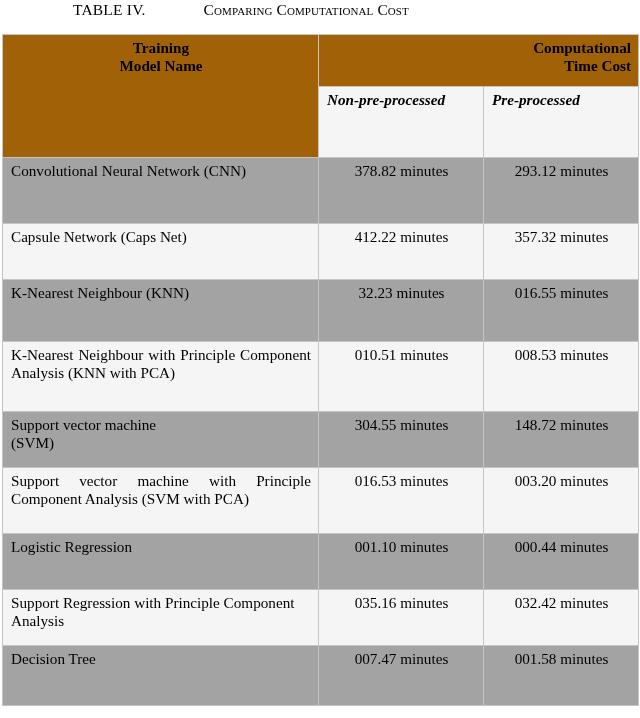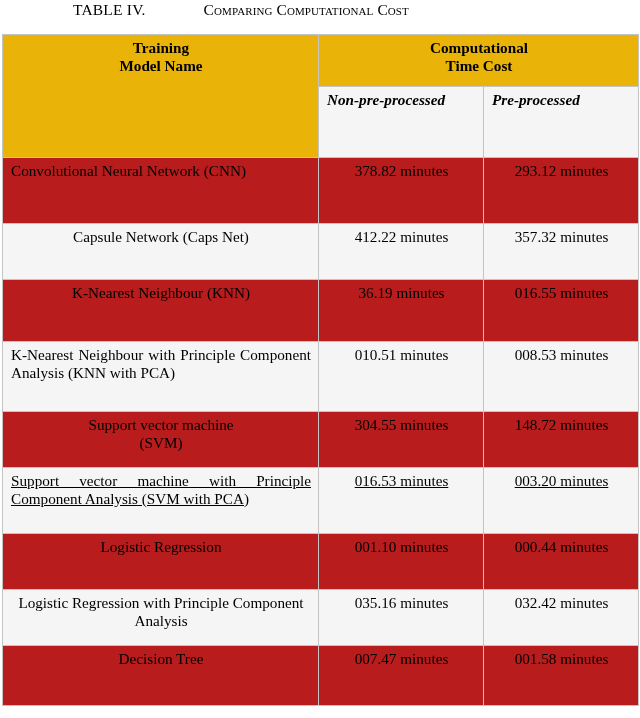--- a/index.html
+++ b/index.html
@@ -75,61 +75,62 @@
   col.c2 { width: 165px; }
   col.c3 { width: 155px; }
 
   
   td.h-main {
     text-align: center;
     font-weight: bold;
     font-size: 15.8px;
     line-height: 1.22;
     vertical-align: middle;
-    background: #eab308;
+    background: #a16207;
     padding: 6px 8px;
   }
   td.h-modelname {
     height: 123px;
   }
   td.h-ct {
     height: 45px;
+    text-align: right;
   }
   td.h-sub {
     font-weight: bold;
     font-style: italic;
     font-size: 15.2px;
     background: #f5f5f5;
     vertical-align: top;
     line-height: 1.2;
     height: 62px;
     padding-top: 6px;
   }
 
   
   tr.shade td { background: #f5f5f5; }
-  tr.plain td { background: #b91c1c; }
+  tr.plain td { background: #a3a3a3; }
 
   td.model {
     text-align: justify;
     text-justify: inter-word;
     hyphens: none;
   }
-  td.model.nojust { text-align: center; }
+  td.model.nojust { text-align: left; }
   td.num {
     text-align: center;
     white-space: nowrap;
   }
 
   .r-h1 { height: 66px; }
   .r-h2 { height: 56px; }
   .r-h3 { height: 62px; }
   .r-h4 { height: 70px; }
   .r-h5 { height: 56px; }
-  .r-h6 { height: 66px; text-decoration: underline; }
+  .r-h6 { height: 66px; }
   .r-h7 { height: 56px; margin-left: 24px; }
   .r-h8 { height: 56px; }
   .r-h9 { height: 60px; }
 </style>
 </head>
 <body>
 
 <div class="page">
 
   <div class="caption">
@@ -169,21 +170,21 @@
         </tr>
 
         <tr class="shade r-h2">
           <td class="model nojust">Capsule Network (Caps Net)</td>
           <td class="num">412.22 minutes</td>
           <td class="num">357.32 minutes</td>
         </tr>
 
         <tr class="plain r-h3">
           <td class="model nojust">K-Nearest Neighbour (KNN)</td>
-          <td class="num">36.19 minutes</td>
+          <td class="num">32.23 minutes</td>
           <td class="num">016.55 minutes</td>
         </tr>
 
         <tr class="shade r-h4">
           <td class="model">K-Nearest Neighbour with Principle Component Analysis (KNN with PCA)</td>
           <td class="num">010.51 minutes</td>
           <td class="num">008.53 minutes</td>
         </tr>
 
         <tr class="plain r-h5">
@@ -199,21 +200,21 @@
           <td class="num">003.20 minutes</td>
         </tr>
 
         <tr class="plain r-h7">
           <td class="model nojust">Logistic Regression</td>
           <td class="num">001.10 minutes</td>
           <td class="num">000.44 minutes</td>
         </tr>
 
         <tr class="shade r-h8">
-          <td class="model nojust">Logistic Regression with Principle Component Analysis</td>
+          <td class="model nojust">Support Regression with Principle Component Analysis</td>
           <td class="num">035.16 minutes</td>
           <td class="num">032.42 minutes</td>
         </tr>
 
         <tr class="plain r-h9">
           <td class="model nojust">Decision Tree</td>
           <td class="num">007.47 minutes</td>
           <td class="num">001.58 minutes</td>
         </tr>
 

